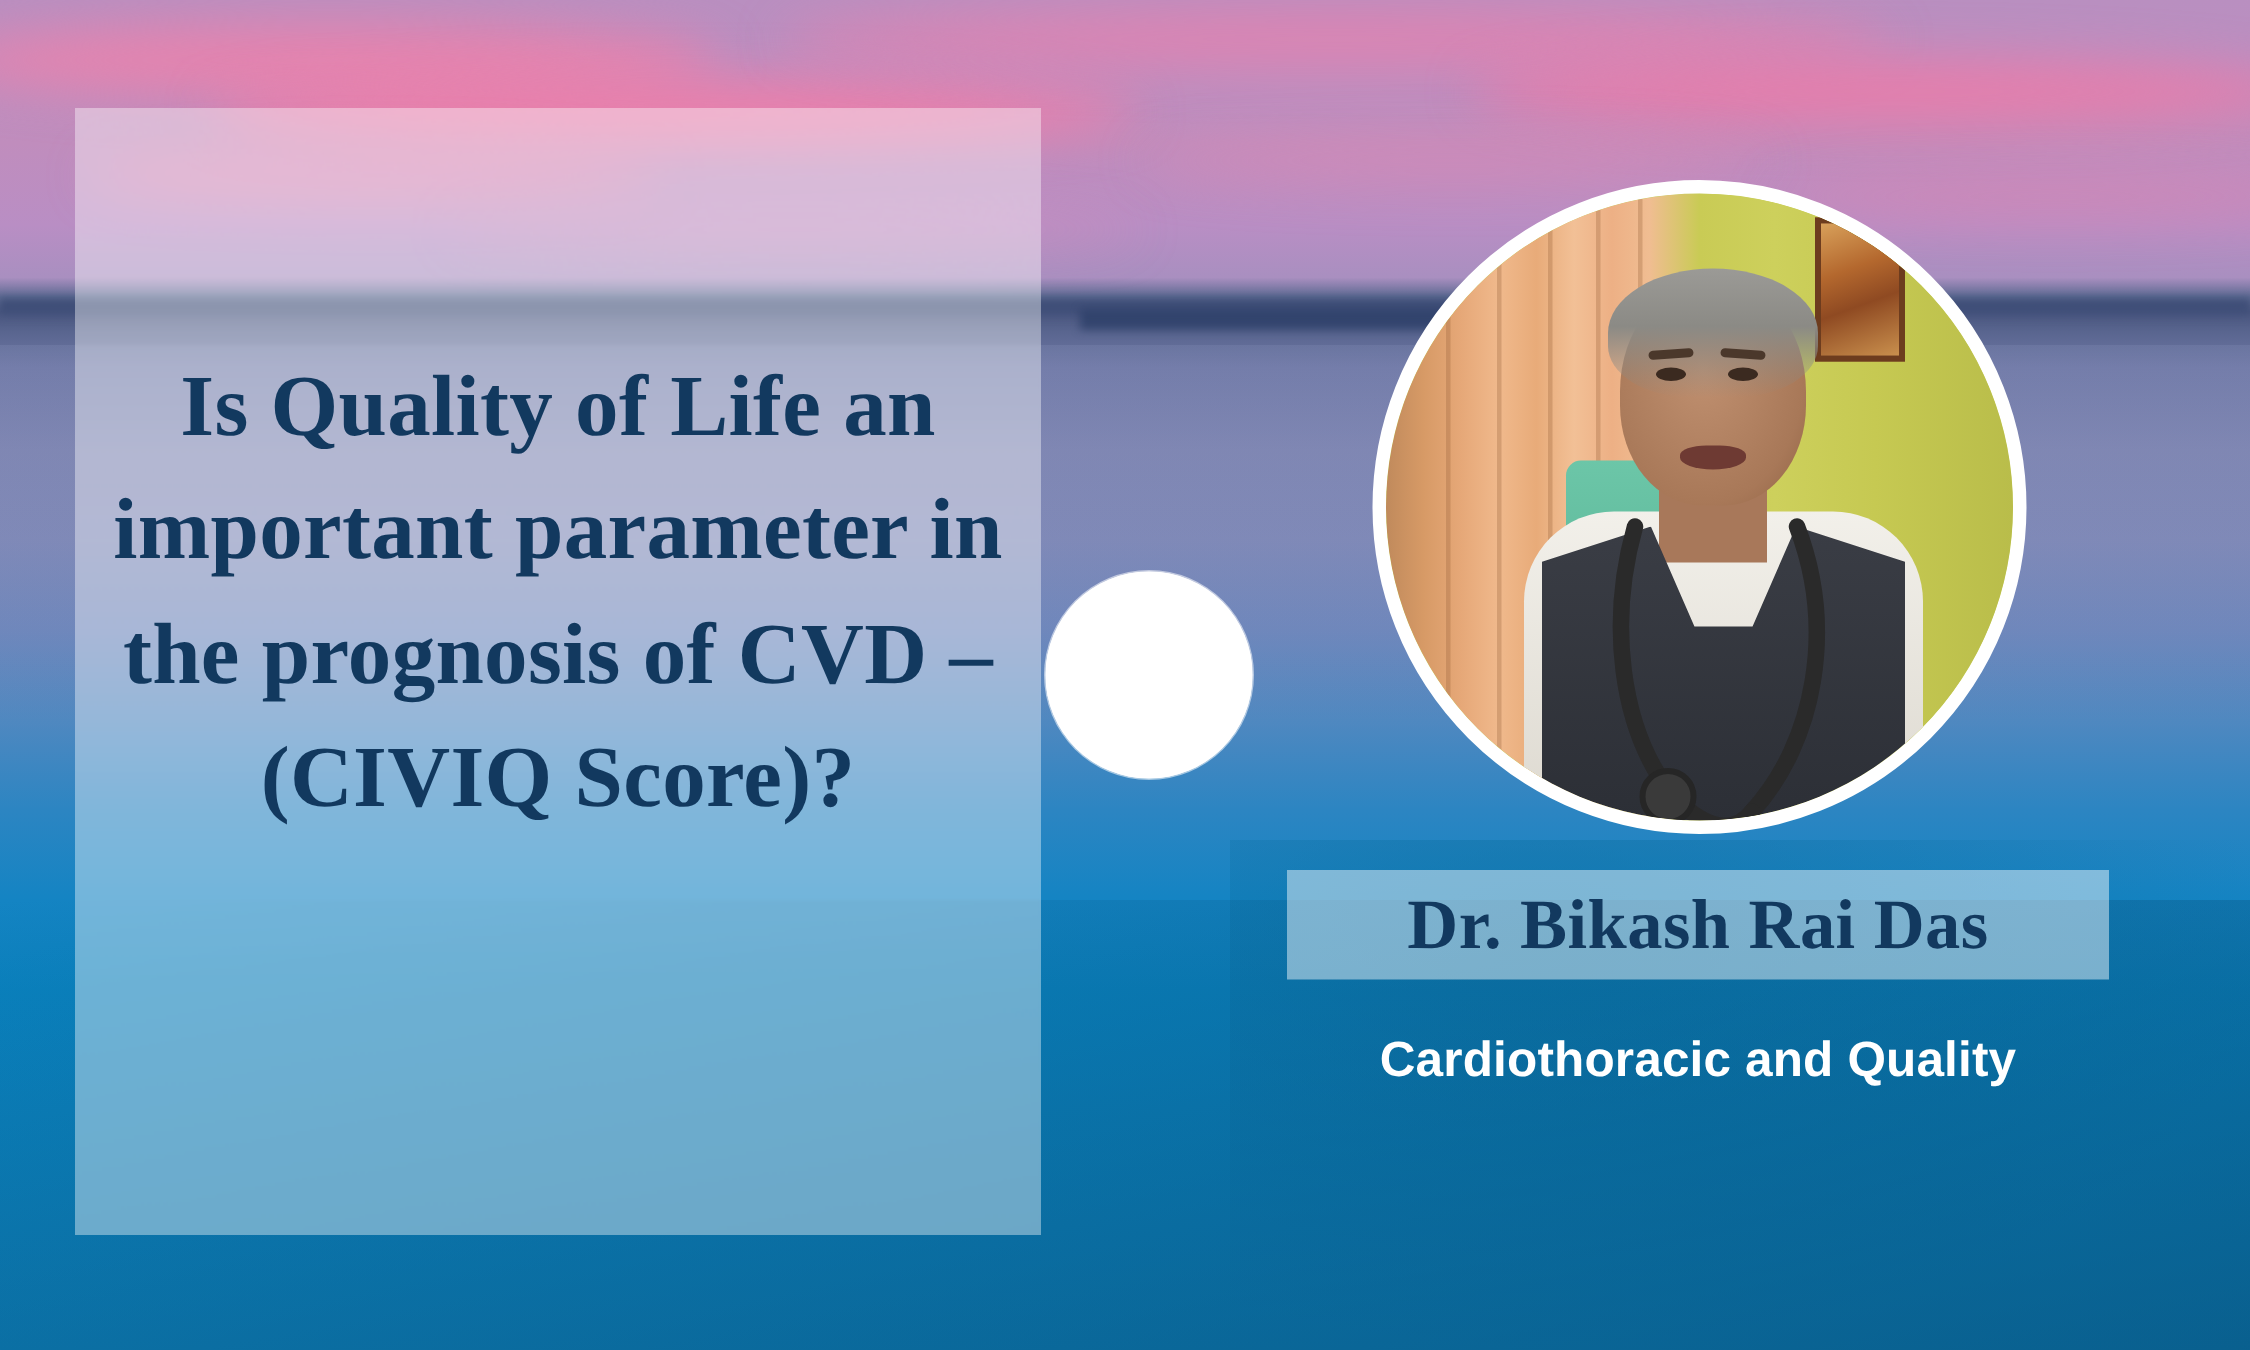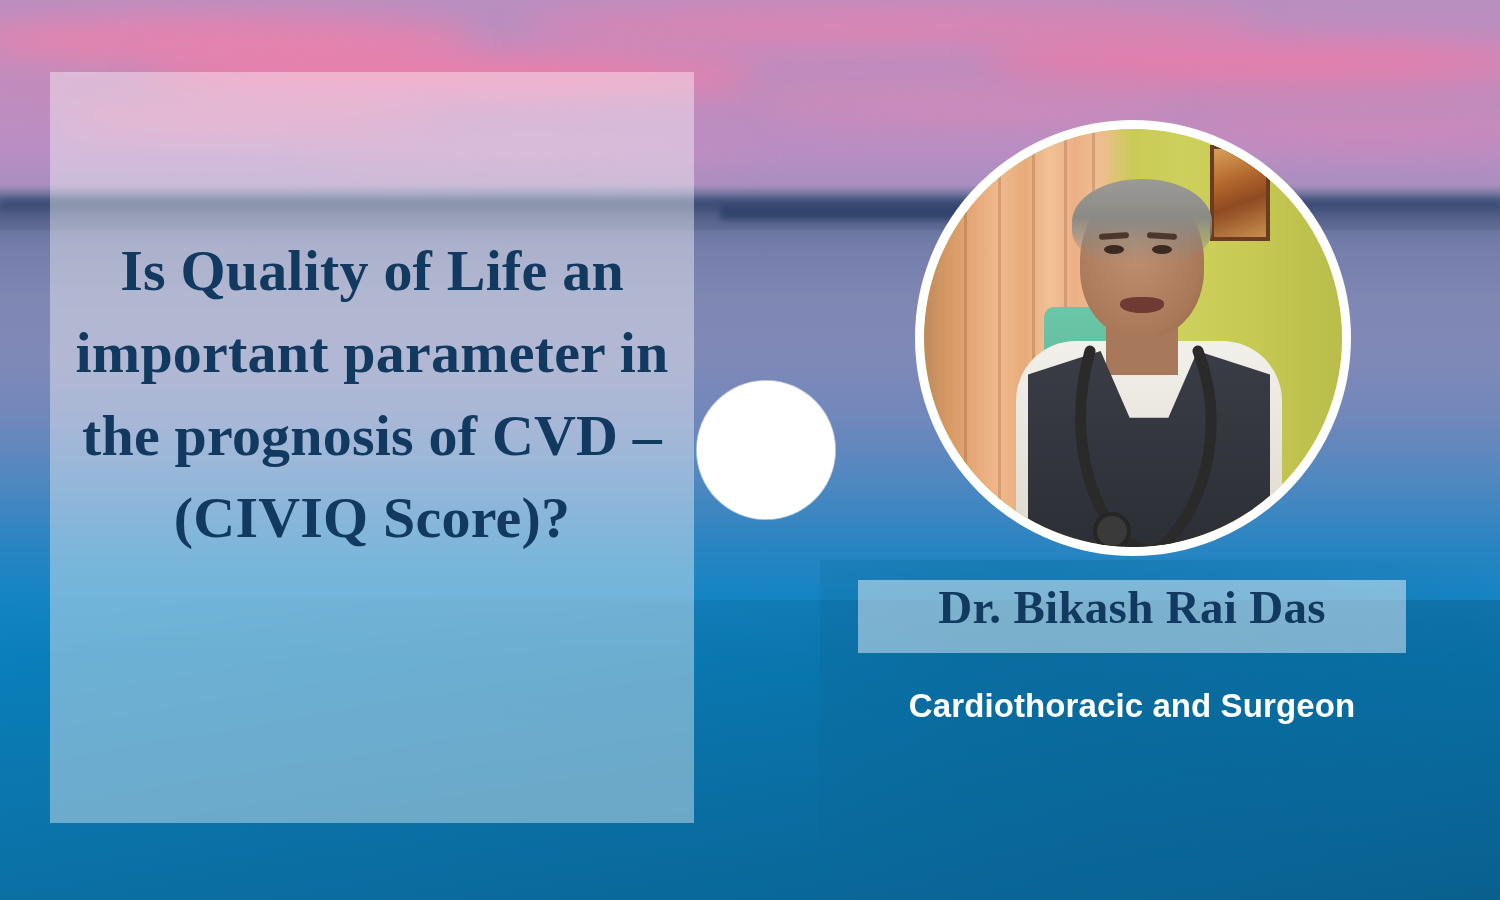--- a/index.html
+++ b/index.html
@@ -220,20 +220,21 @@
 
   
   .name-band {
     position: absolute;
     left: 858px;
     top: 580px;
     width: 548px;
     height: 73px;
     background: rgba(255,255,255,.46);
     display: flex;
+    align-items: center;
     justify-content: center;
   }
   .name-text {
     font-family: "Liberation Serif", "DejaVu Serif", serif;
     font-weight: bold;
     font-size: 47px;
     color: #12395f;
     letter-spacing: .3px;
     white-space: nowrap;
   }
@@ -317,16 +318,16 @@
         </svg>
       </div>
     </div>
   </div>
 
   <div class="name-band">
     <span class="name-text">Dr. Bikash Rai Das</span>
   </div>
 
   <div class="credentials">
-    <div>Cardiothoracic and Surgeon</div>
+    <div>Cardiothoracic and Quality</div>
   </div>
 
 </div>
 
 </body></html>

